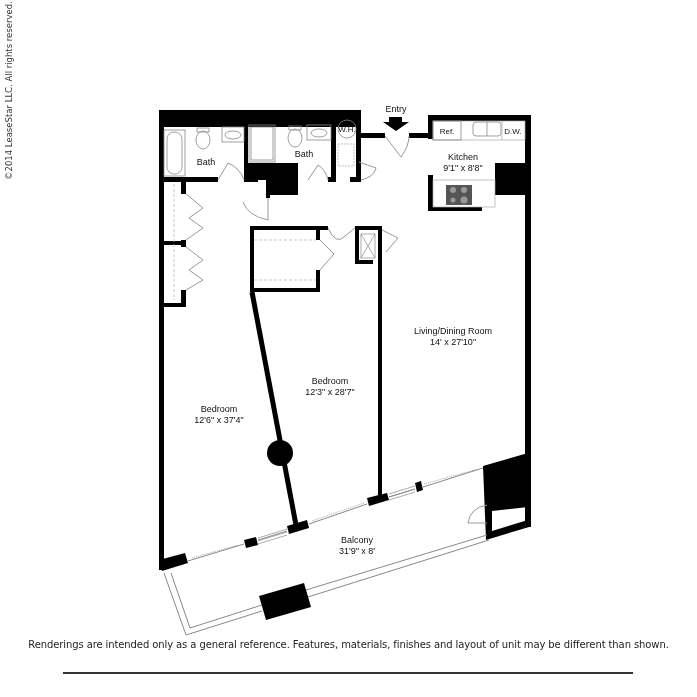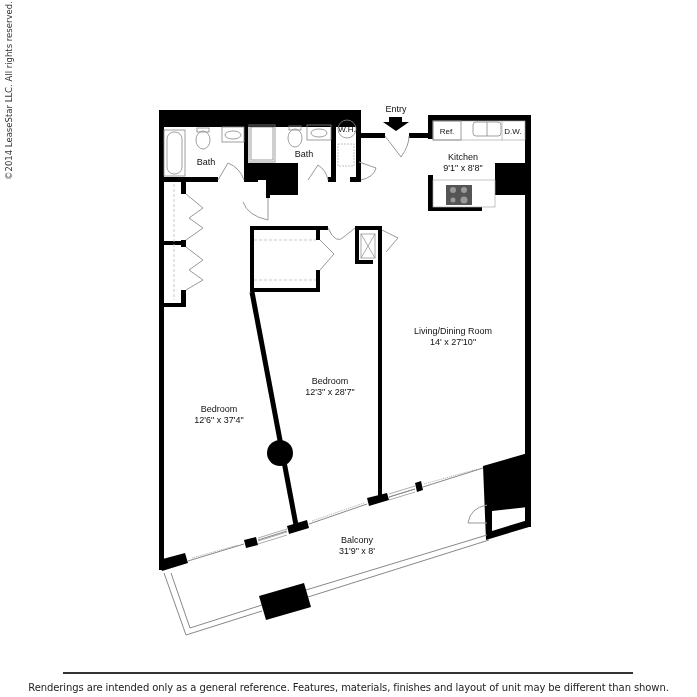--- a/index.html
+++ b/index.html
@@ -41,21 +41,21 @@
       left: 63px;
       top: 672px;
       width: 570px;
       height: 2px;
       background: #333;
     }
     .footer-text {
       position: absolute;
       left: 0;
       width: 697px;
-      top: 682px;
+      top: 639px;
       text-align: center;
       font-size: 10px;
       color: #222;
       font-family: "DejaVu Sans", sans-serif;
       letter-spacing: -0.1px;
     }
   </style>
 </head>
 <body>
 

